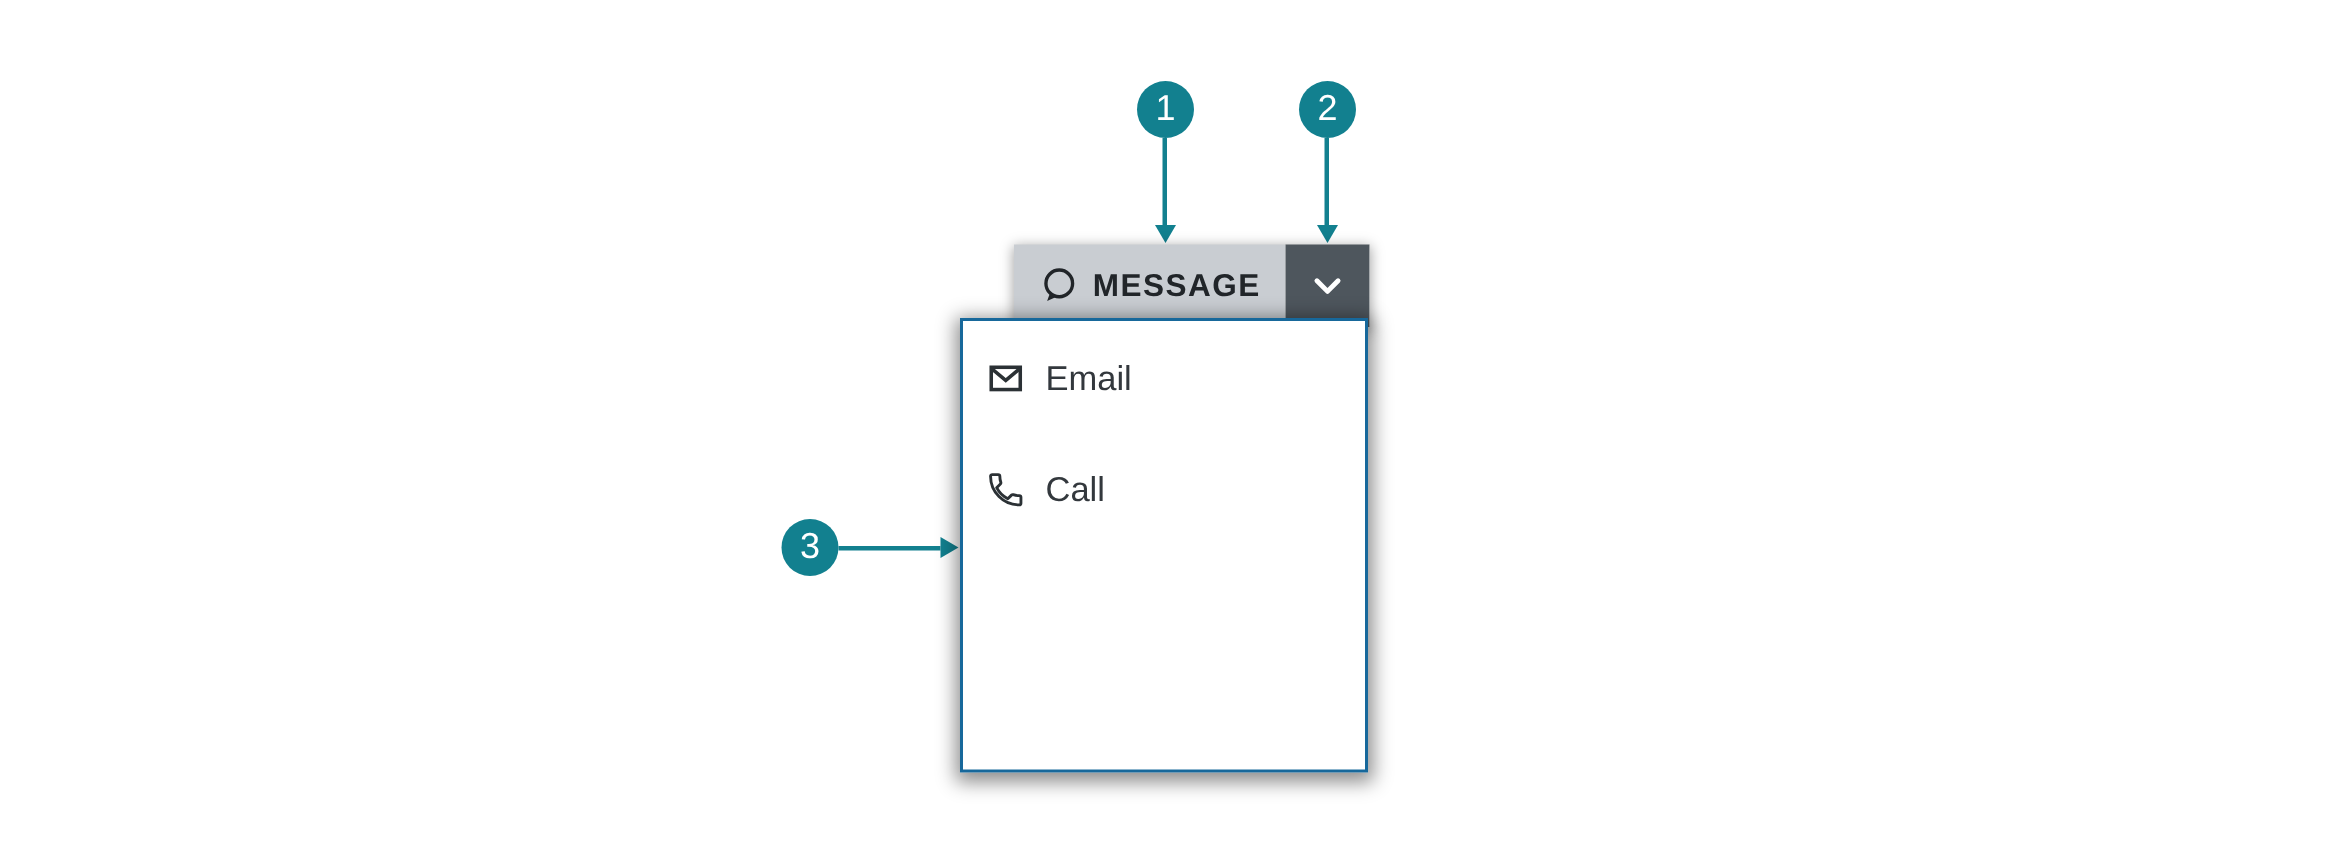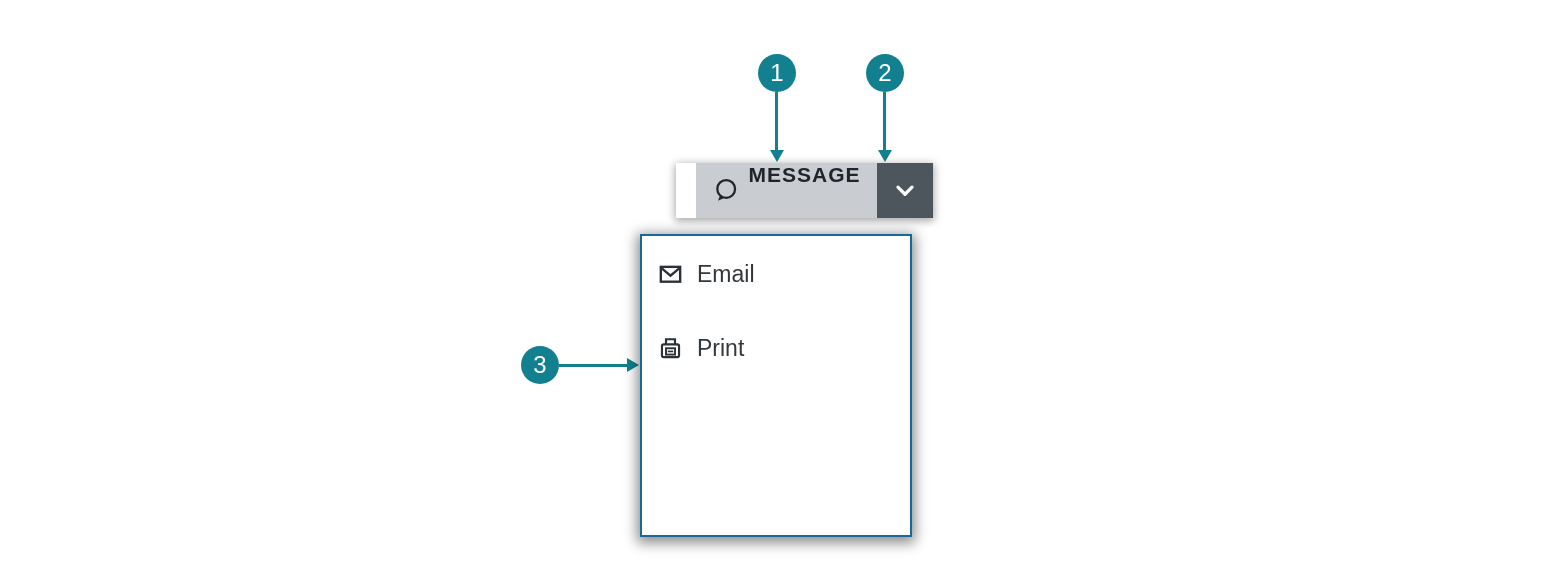--- a/index.html
+++ b/index.html
@@ -61,25 +61,25 @@
     top: 163px;
     display: flex;
     box-shadow: 0 2px 8px 1px rgba(0,0,0,0.35);
   }
   .sb-main {
     width: 181px;
     height: 55px;
     background: var(--button-light-bg, #C9CDD2);
     border: none;
     display: flex;
+    align-items: center;
     justify-content: center;
     gap: 9px;
     cursor: pointer;
     padding: 0;
-    margin-left: 20px;
   }
   .sb-label {
     font-size: 21px;
     font-weight: 700;
     letter-spacing: 1px;
     color: var(--button-text, #212529);
   }
   .sb-toggle {
     width: 56px;
     height: 55px;
@@ -94,21 +94,21 @@
   .sb-icon, .mi-icon, .toggle-icon {
     display: inline-flex;
     align-items: center;
     justify-content: center;
   }
 
   
   .dropdown {
     position: absolute;
     left: 640px;
-    top: 234px;
+    top: 212px;
     width: 272px;
     height: 303px;
     box-sizing: border-box;
     background: var(--menu-bg, #ffffff);
     border: 2px solid var(--menu-border, #17689B);
     box-shadow: 0 3px 12px 3px rgba(0,0,0,0.45);
     padding-top: 1px;
   }
   .menu-item {
     height: 74px;
@@ -171,28 +171,25 @@
     <div class="menu-item">
       <span class="mi-icon">
         <svg width="27" height="27" viewBox="0 0 24 24">
           <rect x="3.4" y="5.2" width="17.2" height="13.2" fill="none" stroke="#2B3135" stroke-width="2.1"></rect>
           <path d="M4 6.3 L12 13 L20 6.3" fill="none" stroke="#2B3135" stroke-width="2.1"></path>
         </svg>
       </span>
       <span class="mi-label">Email</span>
     </div>
 
-
     <div class="menu-item">
       <span class="mi-icon">
         <svg width="27" height="27" viewBox="0 0 24 24">
-          <path d="M8 8.3 V3.8 h8 v4.5" fill="none" stroke="#2B3135" stroke-width="1.9"></path>
-          <rect x="4.4" y="8.3" width="15.2" height="11.4" rx="1.6" fill="none" stroke="#2B3135" stroke-width="1.9"></rect>
-          <rect x="8" y="11.8" width="8" height="5.6" fill="none" stroke="#2B3135" stroke-width="1.7"></rect>
-          <line x1="9.6" y1="14.6" x2="14.4" y2="14.6" stroke="#2B3135" stroke-width="1.5"></line>
+          <path d="M6.62 10.79c1.44 2.83 3.76 5.14 6.59 6.59l2.2-2.2c.27-.27.67-.36 1.02-.24 1.12.37 2.33.57 3.57.57.55 0 1 .45 1 1V20c0 .55-.45 1-1 1-9.39 0-17-7.61-17-17 0-.55.45-1 1-1h3.5c.55 0 1 .45 1 1 0 1.25.2 2.45.57 3.57.11.35.03.74-.25 1.02l-2.2 2.2z" fill="none" stroke="#2B3135" stroke-width="1.7" stroke-linejoin="round"></path>
         </svg>
       </span>
-      <span class="mi-label">Print</span>
+      <span class="mi-label">Call</span>
     </div>
+
 
 
   </div>
 </div>
 
 </body></html>

